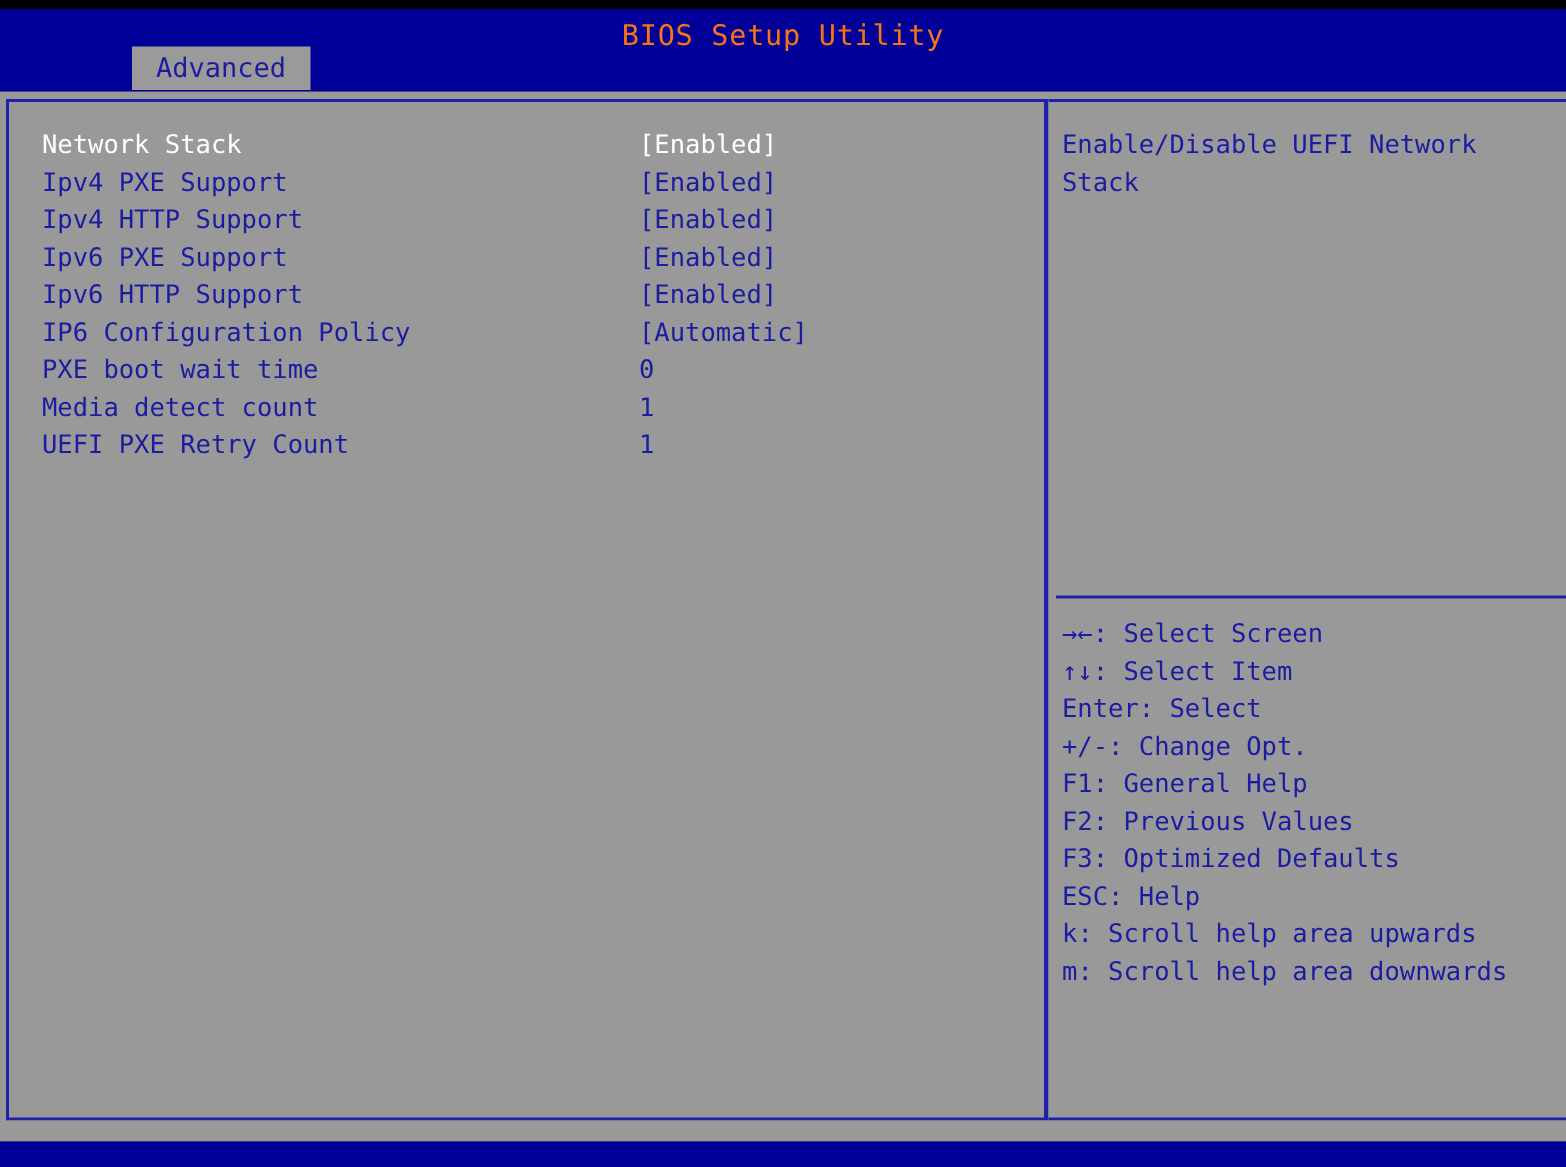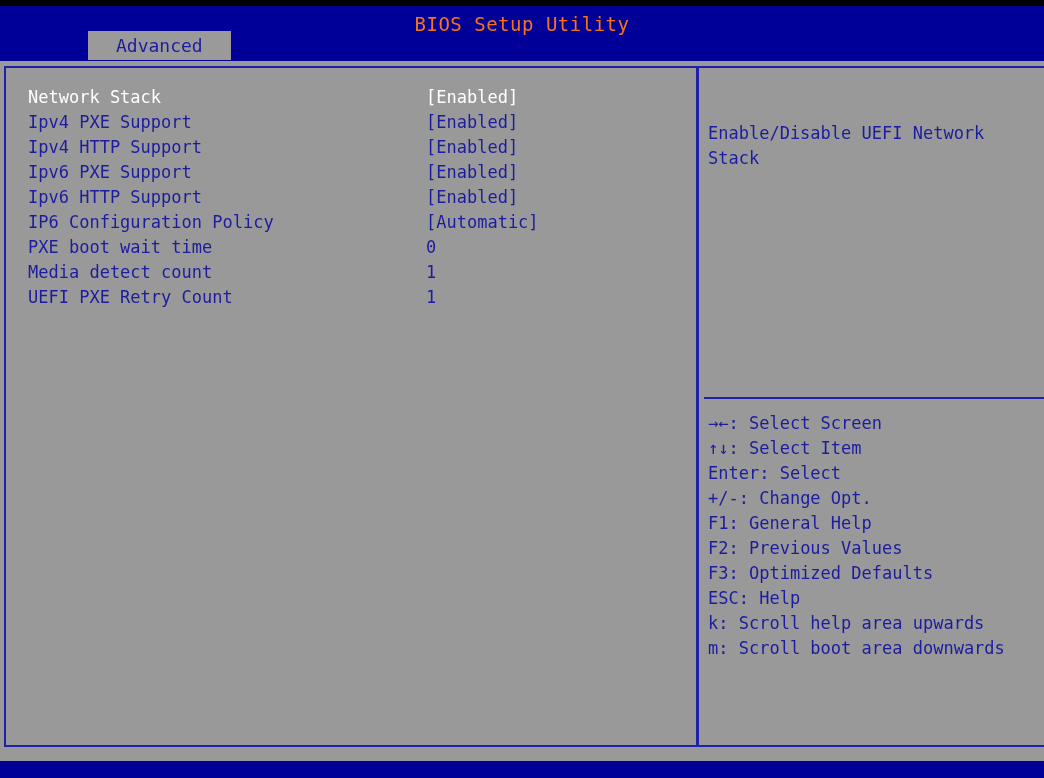--- a/index.html
+++ b/index.html
@@ -57,21 +57,21 @@
     left: 0;
     top: 31px;
     width: 1044px;
     height: 30px;
   }
   .tab {
     position: absolute;
     left: 88px;
     top: 0px;
     height: 29px;
-    padding: 0 28px;
+    padding: 0 16px;
     background: #9a9a9a;
     color: #1c1ca0;
     font-size: 18px;
     line-height: 29px;
     white-space: nowrap;
     box-sizing: border-box;
   }
 
   
   .body-gray {
@@ -152,21 +152,20 @@
 
   
   .help-text {
     position: absolute;
     left: 9px;
     top: 17px;
     width: 322px;
     color: #1c1ca0;
     font-size: 17px;
     line-height: 25px;
-    margin-top: 36px;
   }
 
   
   .h-sep {
     position: absolute;
     left: 5px;
     top: 329px;
     width: 340px;
     height: 2px;
     background: #2020a8;
@@ -271,20 +270,20 @@
     <div class="legend" id="legend-list">
         <div class="legend-row"><span>→←</span><span>: Select Screen</span></div>
         <div class="legend-row"><span>↑↓</span><span>: Select Item</span></div>
         <div class="legend-row"><span>Enter</span><span>: Select</span></div>
         <div class="legend-row"><span>+/-</span><span>: Change Opt.</span></div>
         <div class="legend-row"><span>F1</span><span>: General Help</span></div>
         <div class="legend-row"><span>F2</span><span>: Previous Values</span></div>
         <div class="legend-row"><span>F3</span><span>: Optimized Defaults</span></div>
         <div class="legend-row"><span>ESC</span><span>: Help</span></div>
         <div class="legend-row"><span>k</span><span>: Scroll help area upwards</span></div>
-        <div class="legend-row"><span>m</span><span>: Scroll boot area downwards</span></div>
+        <div class="legend-row"><span>m</span><span>: Scroll help area downwards</span></div>
       </div>
   </div>
 
   <div class="bottom-gap"></div>
   <div class="status-bar"></div>
 
 </div>
 
 </body></html>

